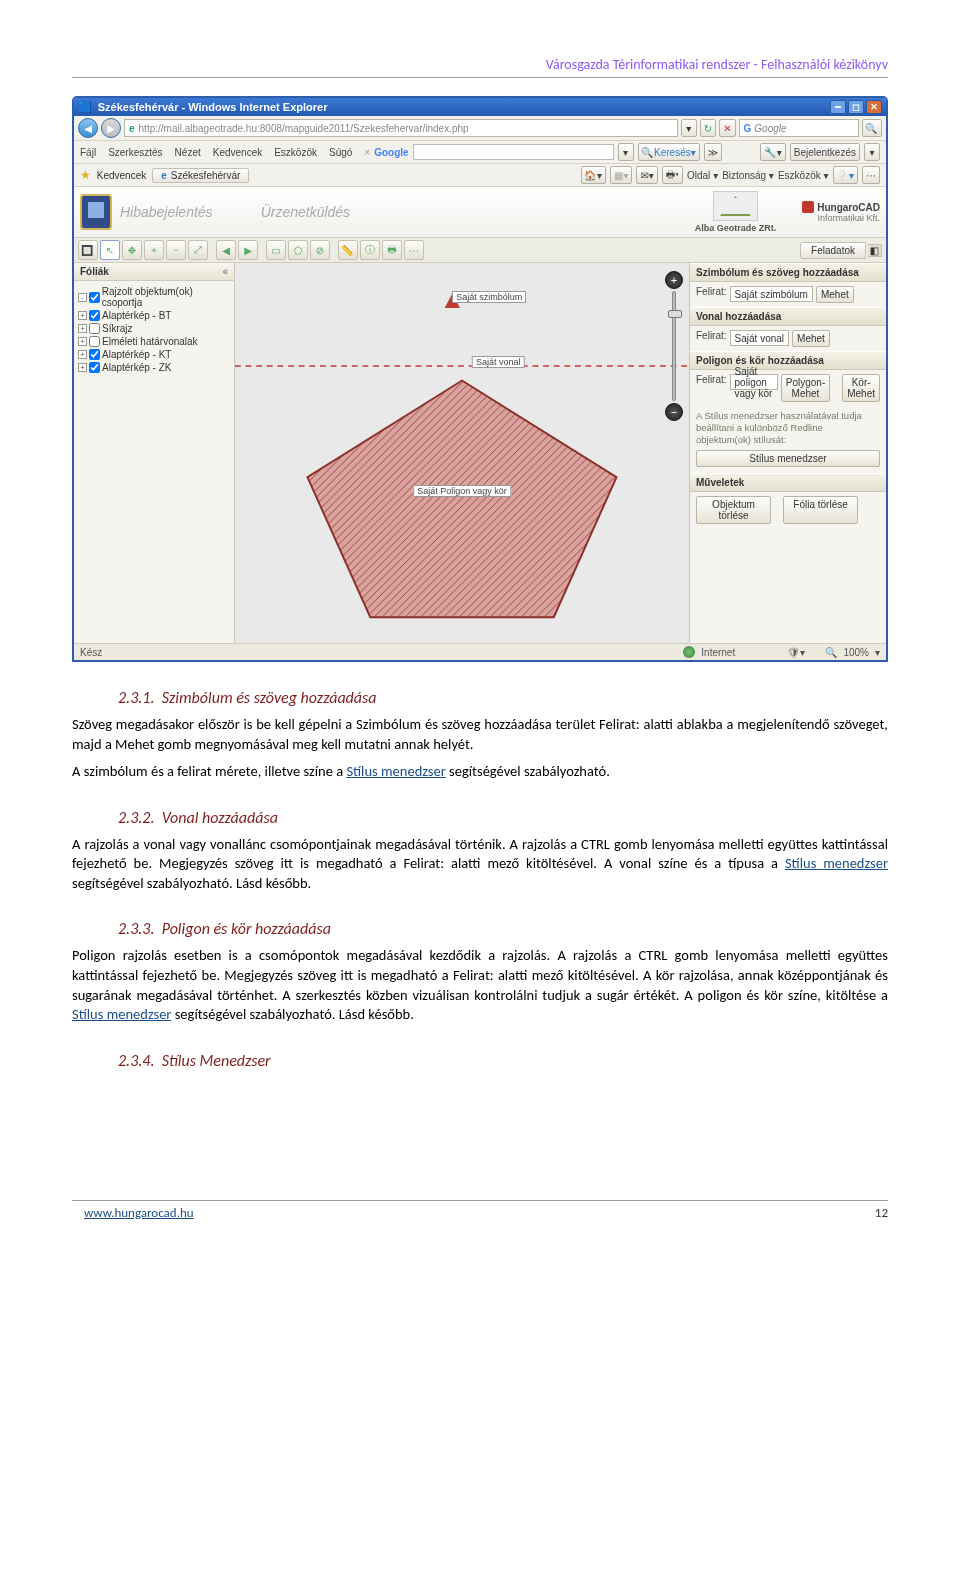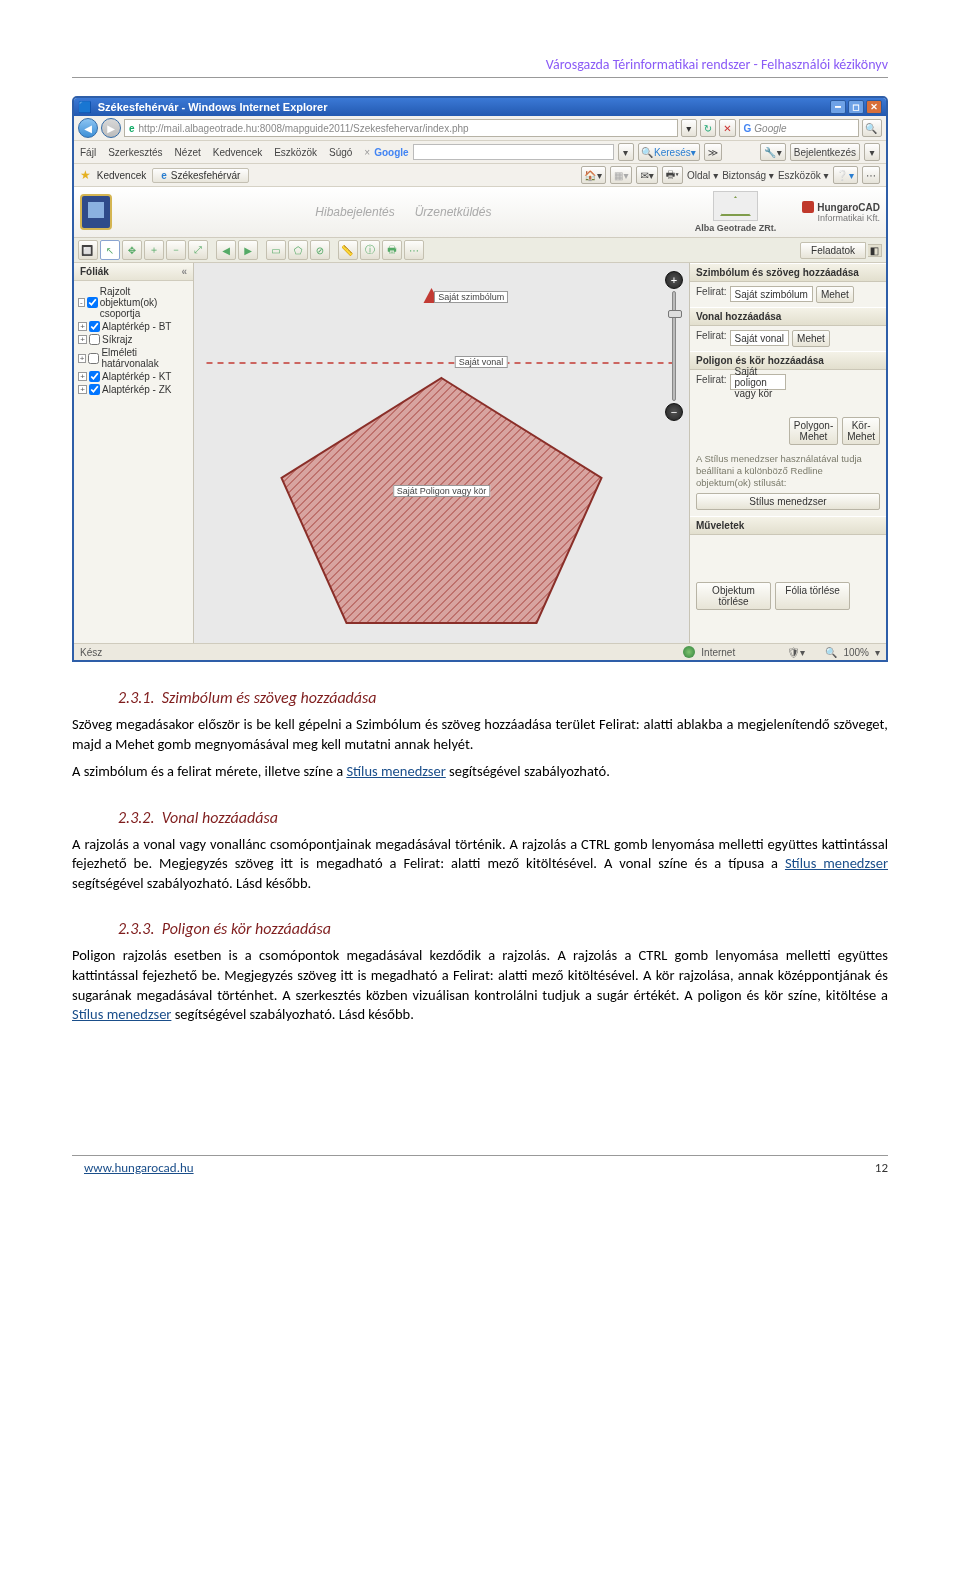--- a/index.html
+++ b/index.html
@@ -133,41 +133,41 @@
   .app-header {
     background: linear-gradient(#fff,#f1f0ec);
     border-bottom: 1px solid #d0ccbf;
     padding: 4px 6px;
     display:flex; align-items:center; gap:8px;
   }
   .crest { width:32px; height:36px; background:#2f4b8a; border:2px solid #d4b552; border-radius:4px; position:relative; }
   .crest::after{content:""; position:absolute; top:6px; left:6px; right:6px; bottom:10px; background:#8ab1e0;}
   .app-title { color:#2f5fa6; font-weight:bold; font-size:13px; }
   .app-sub { color:#777; font-size:10px; }
-  .hdr-mid { flex:1; display:flex; justify-content:center; gap:20px; color:#aaa; font-style:italic; font-size:12px;}
+  .hdr-mid { flex:1; display:flex; gap:48px; color:#aaa; font-style:italic; font-size:14px;}
   .hdr-logo { display:flex; flex-direction:column; align-items:center; gap:2px; }
   .alba { width:45px; height:30px; background:#eee; border:1px solid #ccc; position:relative; }
   .alba::after{content:""; position:absolute; left:6px; right:6px; top:4px; bottom:4px; border:2px solid #7f9c4b; clip-path:polygon(50% 0,100% 100%,0 100%);}
   .hcad-logo { display:flex; align-items:center; gap:3px; }
   .hcad-sq { width:12px;height:12px;background:#c0392b; border-radius:2px;}
 
   .toolbar2 {
     display:flex; align-items:center; gap:2px;
     padding:2px 4px;
     background:#ecece2;
     border-bottom:1px solid #cfcbbd;
   }
   .tb { width:20px; height:20px; border:1px solid #c4c0b0; background:linear-gradient(#fdfdfb,#e4e1d4); border-radius:2px; display:flex; align-items:center; justify-content:center; font-size:10px; color:#5a6; }
   .tb.sel { background:#fff; border-color:#8aa4d0; }
   .feladatok-pill { margin-left:auto; background:linear-gradient(#fff,#e7e4d8); border:1px solid #c4c0b0; padding:2px 10px; border-radius:2px 0 0 2px; font-size:10px;}
   .feladatok-tab { width:14px; background:#e2dfce; border:1px solid #c4c0b0; border-left:none; display:flex; align-items:center; justify-content:center;}
 
   .work-area { display:flex; height:380px; background:#eee; }
   .left-panel {
-    width:120px; background:#f5f4ee; border-right:1px solid #c8c4b6;
+    width:161px; background:#f5f4ee; border-right:1px solid #c8c4b6;
     display:flex; flex-direction:column;
   }
   .panel-head { background:linear-gradient(#f8f7f0,#e7e4d5); padding:3px 6px; font-weight:bold; font-size:10px; border-bottom:1px solid #d0ccbd; display:flex; align-items:center;}
   .panel-head .collapse{margin-left:auto; color:#888;}
   .tree { padding:4px 4px; font-size:10px; }
   .tree-item { display:flex; align-items:center; gap:2px; padding:1px 0; }
   .tree-item .exp { width:9px;height:9px;border:1px solid #999;font-size:8px;line-height:7px;text-align:center;background:#fff;color:#555;}
   .tree-item input { width:11px;height:11px; margin:0;}
   .map-canvas {
     flex:1; background:#e9e9e9; position:relative;
@@ -186,21 +186,21 @@
 
   .right-panel {
     width:196px; background:#f5f4ee;
     display:flex; flex-direction:column; font-size:10px;
   }
   .sec-head { background:linear-gradient(#f4f2e7,#e2dfce); font-weight:bold; padding:3px 6px; border-top:1px solid #fff;border-bottom:1px solid #cbc7b7;}
   .sec-body { padding:4px 6px; display:flex; flex-direction:row; gap:3px; }
   .field-label { color:#444; }
   .field-input { background:#fff; border:1px solid #b8b4a5; padding:2px 4px; height:16px; display:flex; align-items:center; }
   .pbtn { background:linear-gradient(#fdfdfb,#e7e4d6); border:1px solid #b8b4a5; text-align:center; padding:2px 4px; border-radius:2px;}
-  .btn-row { display:flex; gap:4px;margin-top:43px; }
+  .btn-row { display:flex; gap:12px; }
   .btn-row .pbtn{ flex:1; }
   .hint { color:#7a7a6a; font-size:9.5px; line-height:1.25; padding:4px 6px;}
 
   .status-row {
     display:flex; align-items:center; gap:4px;
     background:#f2f0e7; border-top:1px solid #cfcbbd;
     font-size:10px; color:#333; padding:1px 4px;
   }
   .status-row .cell{ border-right:1px solid #d4d0c0; padding:0 8px; display:flex; align-items:center; height:16px;}
   .status-row .push{margin-left:auto;}
@@ -482,18 +482,21 @@
     <span>A rajzolás a vonal vagy vonallánc csomópontjainak megadásával történik. A rajzolás a CTRL gomb lenyomása melletti együttes kattintással fejezhető be. Megjegyzés szöveg itt is megadható a Felirat: alatti mező kitöltésével. A vonal színe és a típusa a </span><span class="link-ul">Stílus menedzser</span><span> segítségével szabályozható. Lásd később.</span>
   </p>
 
   <h3>
     <span>2.3.3.</span>&nbsp;&nbsp;<span>Poligon és kör hozzáadása</span>
   </h3>
   <p class="body-text">
     <span>Poligon rajzolás esetben is a csomópontok megadásával kezdődik a rajzolás. A rajzolás a CTRL gomb lenyomása melletti együttes kattintással fejezhető be. Megjegyzés szöveg itt is megadható a Felirat: alatti mező kitöltésével. A kör rajzolása, annak középpontjának és sugarának megadásával történhet. A szerkesztés közben vizuálisan kontrolálni tudjuk a sugár értékét. A poligon és kör színe, kitöltése a </span><span class="link-ul">Stílus menedzser</span><span> segítségével szabályozható. Lásd később.</span>
   </p>
 
+  <h3>
+    <span>2.3.4.</span>&nbsp;&nbsp;<span>Stílus Menedzser</span>
+  </h3>
 
   <div class="footer">
     <a>www.hungarocad.hu</a>
     <span>12</span>
   </div>
 </div>
 
 </body></html>

